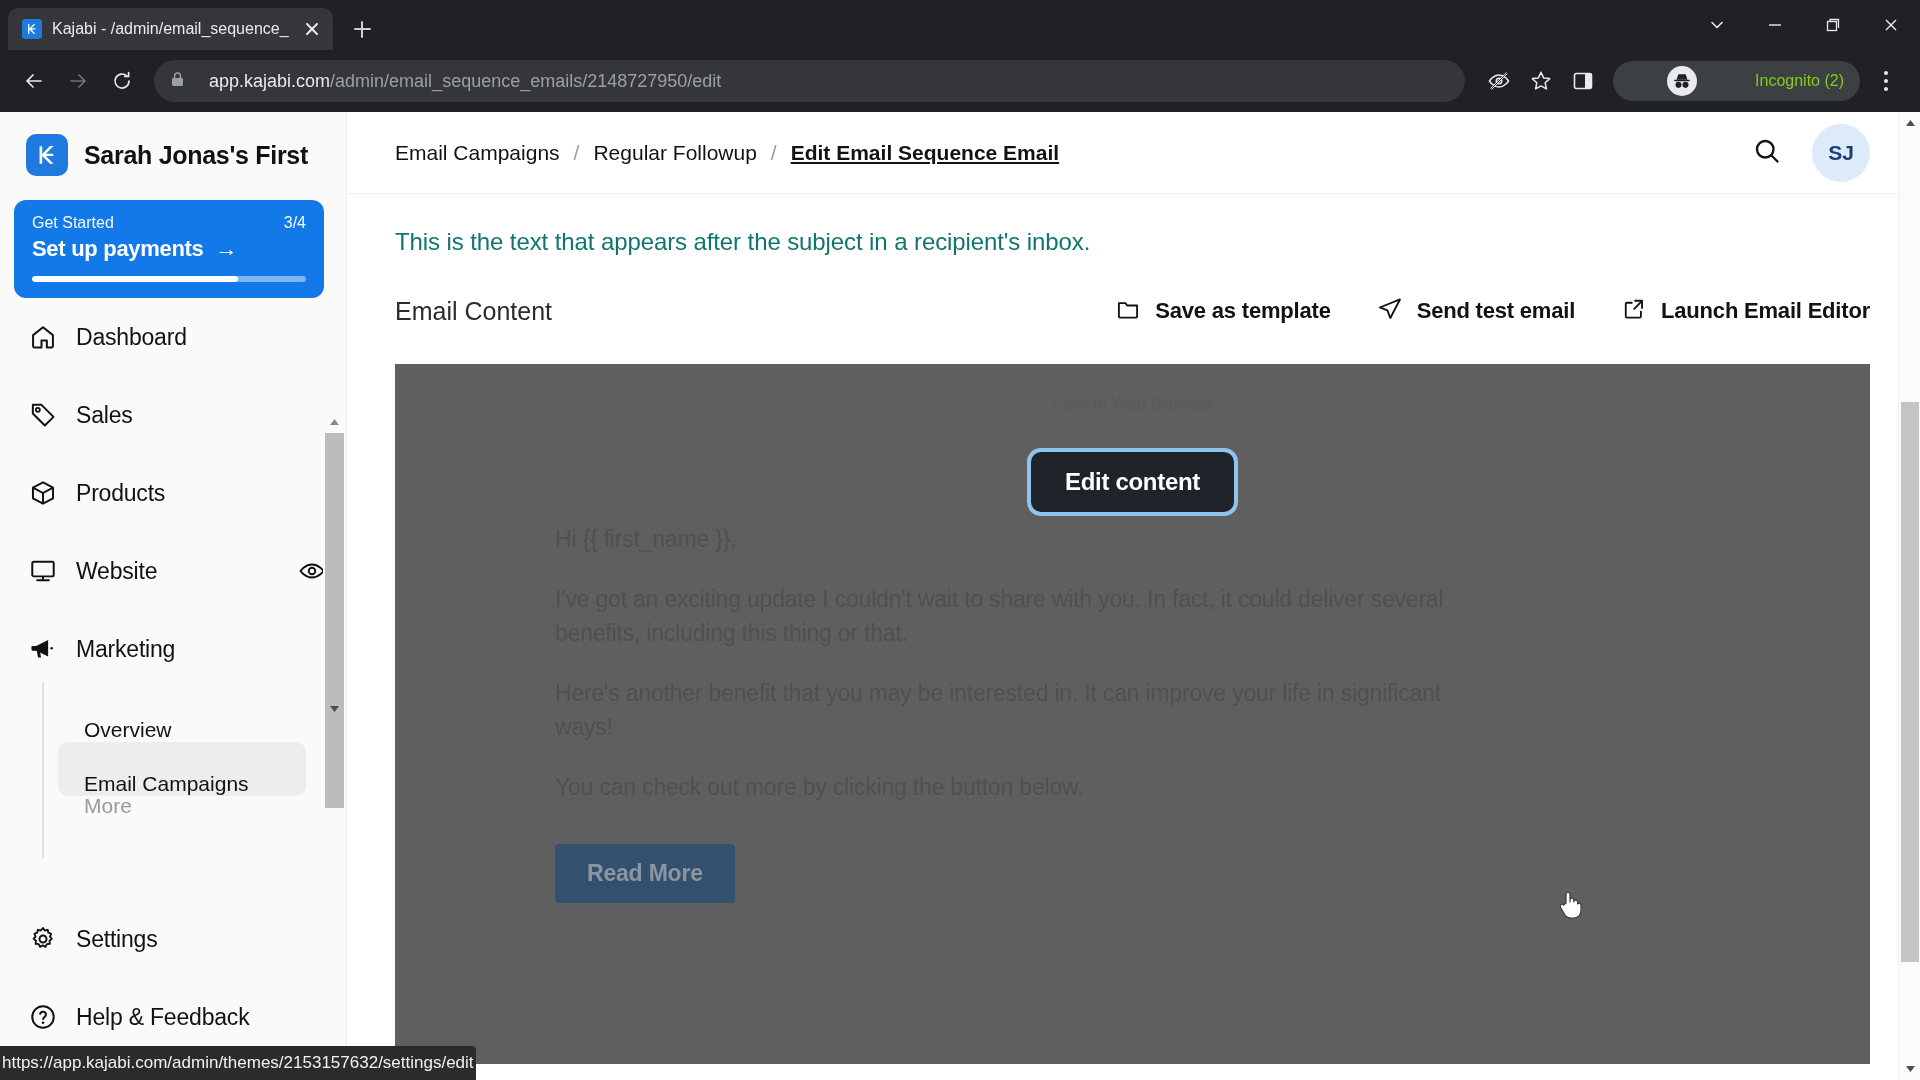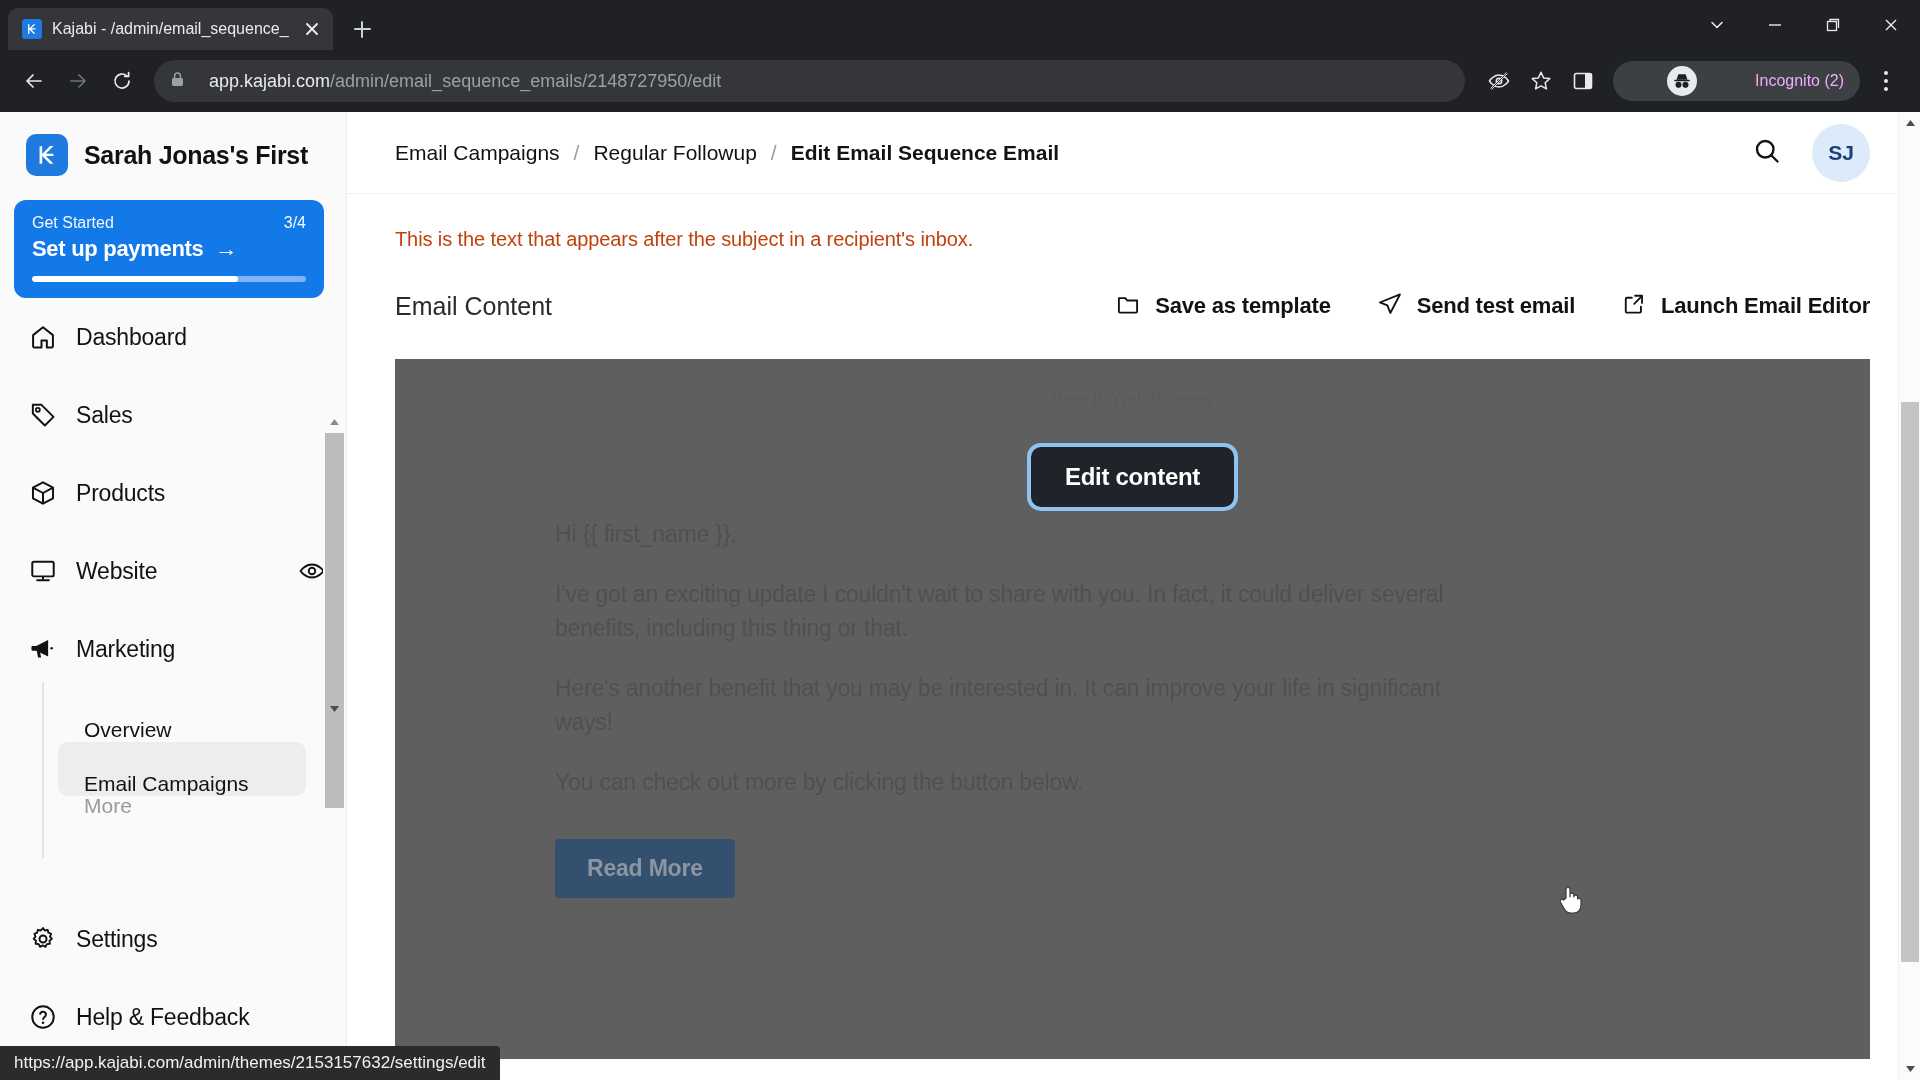--- a/index.html
+++ b/index.html
@@ -67,21 +67,21 @@
   .tb-icons { display:flex; align-items:center; gap:2px; }
   .tb-icon { width:40px; height:40px; display:flex; align-items:center; justify-content:center; cursor:pointer; border-radius:50%; }
   .incognito-pill {
     height:40px; display:flex; align-items:center; gap:10px;
     background:#3c4043; border-radius:20px; padding:0 16px 0 6px; margin-left:8px; cursor:pointer;
   }
   .incognito-pill .av {
     width:30px; height:30px; border-radius:50%; background:#e8eaed;
     display:flex; align-items:center; justify-content:center;
   }
-  .incognito-pill span { color:#f0abfc; font-size:16px; white-space:nowrap;margin-left:48px; }
+  .incognito-pill span { color:#84cc16; font-size:16px; white-space:nowrap;margin-left:48px; }
   .kebab { width:40px; height:40px; display:flex; flex-direction:column; align-items:center; justify-content:center; gap:4px; cursor:pointer; margin-left:4px;}
   .kebab i { width:4px; height:4px; border-radius:50%; background:#e8eaed; display:block; }
 
   
   .page {
     position:absolute; left:0; top:112px; width:1920px; height:968px;
     background:#ffffff; display:flex; overflow:hidden;
   }
 
   
@@ -139,30 +139,30 @@
 
   
   .main { flex:1; position:relative; background:#fff; overflow:hidden; min-width:0; }
   .mainhead {
     height:82px; display:flex; align-items:center; padding:0 50px 0 48px;
     border-bottom:1px solid #f0f0f0;
   }
   .crumbs { display:flex; align-items:center; gap:14px; font-size:21px; color:#121212; }
   .crumbs .sep { color:#9b9b9b; }
   .crumbs a { color:#121212; text-decoration:none; cursor:pointer; }
-  .crumbs .cur { font-weight:bold; }
+  .crumbs .cur { font-weight:bold;text-decoration:underline; }
   .head-right { margin-left:auto; display:flex; align-items:center; gap:30px; }
   .avatar-sj {
     width:58px; height:58px; border-radius:50%; background:#dceaf9;
     display:flex; align-items:center; justify-content:center;
     color:#1c3f73; font-size:21px; font-weight:bold; cursor:pointer;
   }
 
   .content { padding:0 50px 0 48px; }
-  .helper { font-size:20px; color:#c2410c; padding-top:34px; letter-spacing:-.1px; }
+  .helper { font-size:24px; color:#0f766e; padding-top:34px; letter-spacing:-.1px; }
 
   .contentbar { display:flex; align-items:center; margin-top:40px; }
   .contentbar .title { font-size:25px; color:#2b2b2b; }
   .cb-actions { margin-left:auto; display:flex; align-items:center; gap:46px; }
   .cb-action { display:flex; align-items:center; gap:14px; cursor:pointer; color:#121212; }
   .cb-action .txt { font-size:22px; font-weight:bold; letter-spacing:-.2px;text-align:right; }
 
   .preview {
     margin-top:38px; background:#5f5f5f; height:700px; position:relative; overflow:hidden;
   }
@@ -192,21 +192,21 @@
   
   .pg-scroll { position:absolute; right:0; top:0; width:22px; height:100%; background:#fbfbfb; border-left:1px solid #f0f0f0; }
   .pg-arrow { position:absolute; left:0; width:22px; height:22px; display:flex; align-items:center; justify-content:center; cursor:pointer;}
   .pg-arrow.up{top:0;} .pg-arrow.down{bottom:0;}
   .pg-thumb { position:absolute; left:2px; width:18px; background:#c4c4c4; cursor:pointer; }
 
   
   .statusbar {
     position:absolute; left:0; bottom:0; height:34px; background:#2b2b2b;
     color:#f1f1f1; font-size:17px; display:flex; align-items:center;
-    padding:0 14px; border-top-right-radius:4px; max-width:540px; z-index:40;
+    padding:0 2px; border-top-right-radius:4px; max-width:540px; z-index:40;
     white-space:nowrap;
   }
 </style>
 </head>
 <body>
 
 <div class="browser">
 
   <div class="tabstrip">
     <div class="tab">

